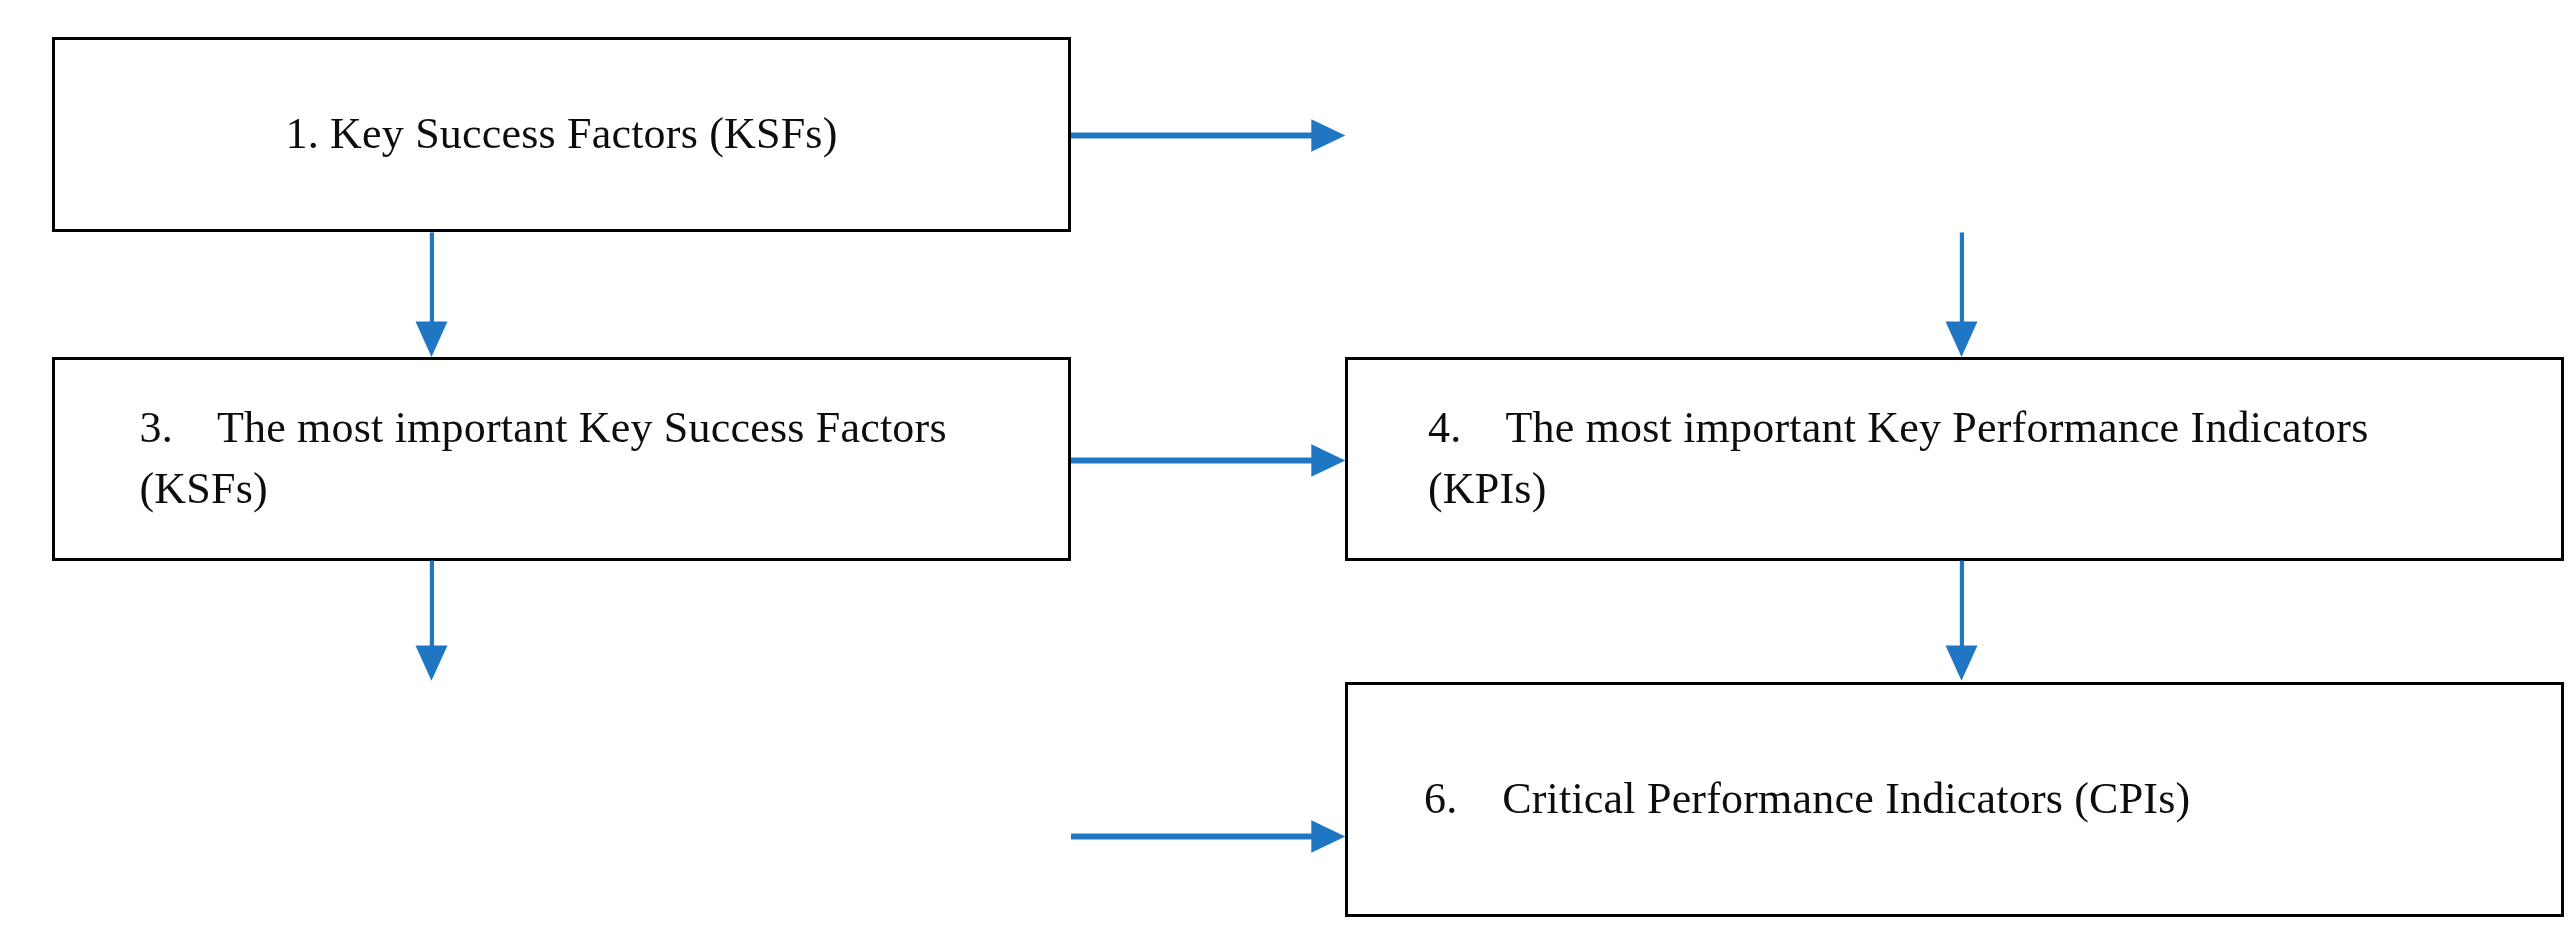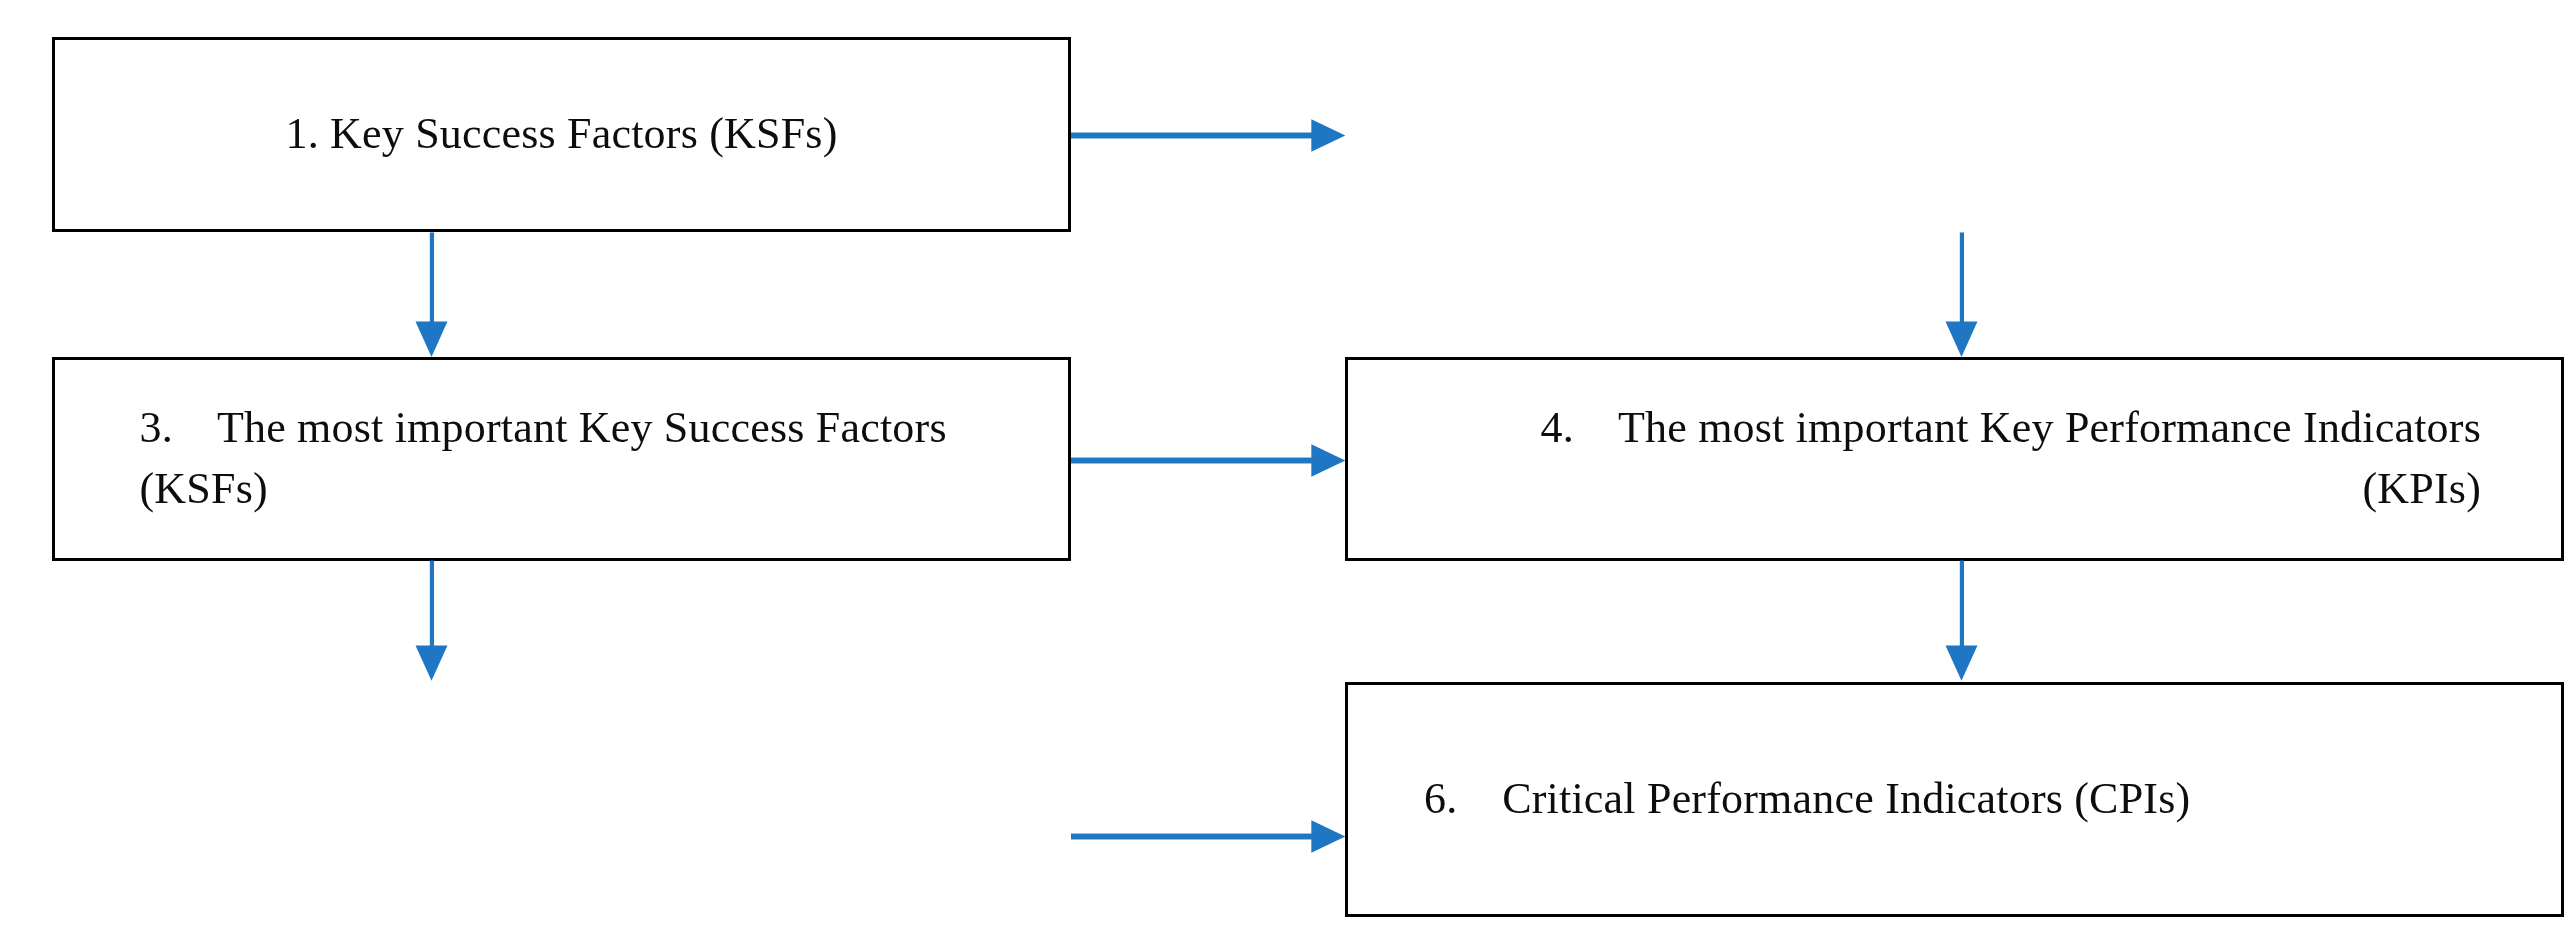--- a/index.html
+++ b/index.html
@@ -32,21 +32,21 @@
     line-height: 1.38;
     color: #0d0d0d;
     letter-spacing: 0.2px;
     white-space: pre-wrap;
     text-align: left;
   }
   
   .b1 .node-text { text-align: center; padding: 0 34px; }
   .b2 .node-text { width: 1027px; }
   .b3 .node-text { width: 879px; }
-  .b4 .node-text { width: 1053px; text-align: right; }
+  .b4 .node-text { width: 1053px; }
   .b5 .node-text { width: 925px; }
   .b6 .node-text { width: 1061px; }
 
   .arrow {
     position: absolute;
     overflow: visible;
   }
   .arrow svg { display: block; overflow: visible; }
 </style>
 </head>

